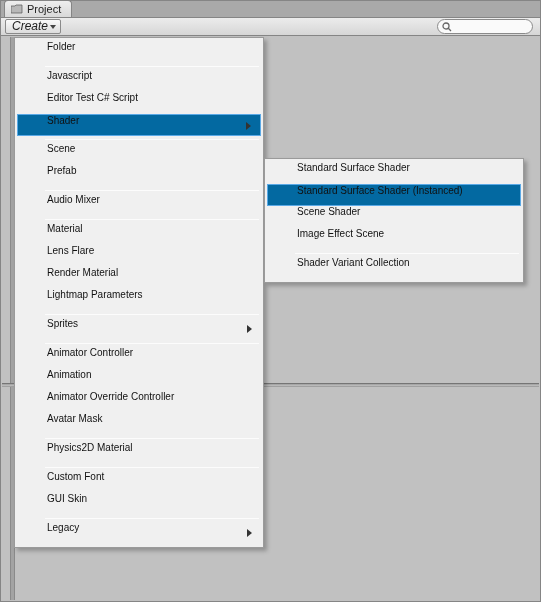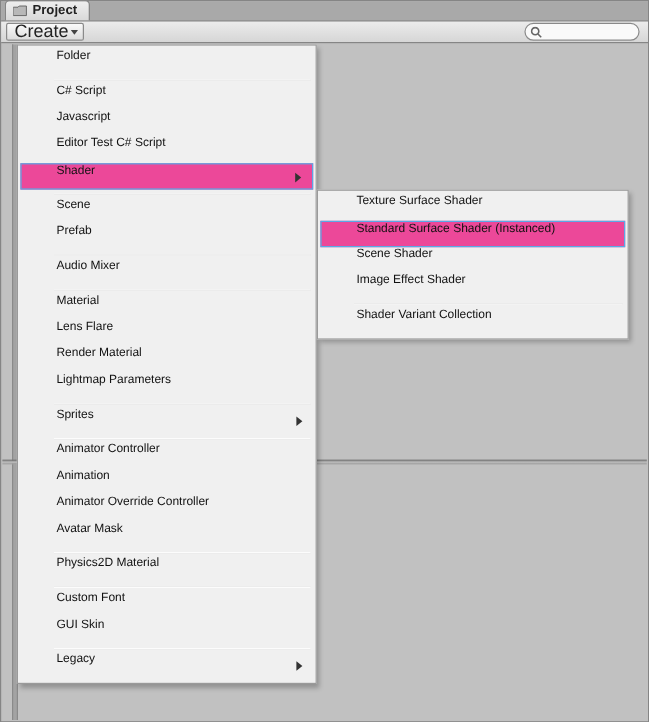--- a/index.html
+++ b/index.html
@@ -17,21 +17,20 @@
     inset: 0;
     border: 1px solid #858585;
     background: #c1c1c1;
   }
   .tab-row {
     height: 17px;
     background: #a9a9a9;
     border-bottom: 1px solid #858585;
     display: flex;
     align-items: flex-end;
-    font-weight: bold;
   }
   .tab {
     height: 17px;
     padding: 0 10px 0 6px;
     background: linear-gradient(#eeeeee,#d9d9d9);
     border: 1px solid #858585;
     border-bottom: none;
     border-top-left-radius: 4px;
     border-top-right-radius: 4px;
     display: flex;
@@ -53,25 +52,26 @@
     align-items: center;
     padding: 0 4px;
     gap: 4px;
   }
   .create-btn {
     height: 15px;
     padding: 0 12px 0 6px;
     background: linear-gradient(#fafafa,#dcdcdc);
     border: 1px solid #8a8a8a;
     border-radius: 2px;
-    font-size: 15px;
-    display: flex;
-    align-items: center;
+    font-size: 12px;
+    display: flex;
+    align-items: flex-end;
     position: relative;
     color: #222;
+    font-style: italic;
   }
   .create-btn::after {
     content: "";
     position: absolute;
     right: 4px; top: 5px;
     border-left: 3px solid transparent;
     border-right: 3px solid transparent;
     border-top: 4px solid #444;
   }
   .spacer { flex: 1; }
@@ -128,21 +128,21 @@
   }
   .mi.has-sub::after {
     content: "";
     position: absolute;
     right: 9px; top: 7px;
     border-top: 4px solid transparent;
     border-bottom: 4px solid transparent;
     border-left: 5px solid #333;
   }
   .mi.hl {
-    background: #ec4899;
+    background: #0369a1;
     border: 1px solid #5aa9e6;
     height: 22px;
     padding: 0 25px 0 29px;
   }
   .sep {
     height: 1px;
     margin: 3px 2px 3px 28px;
     background: #c9c9c9;
     border-bottom: 1px solid #fcfcfc;
   }
@@ -179,23 +179,20 @@
     <div class="vgutter"></div>
     <div class="hsplit"></div>
   </div>
 
   <div class="menu menu-main">
     <div class="mi">
         <span>Folder</span>
       </div>
     <div class="sep"></div>
     <div class="mi">
-        <span>C# Script</span>
-      </div>
-    <div class="mi">
         <span>Javascript</span>
       </div>
     <div class="mi">
         <span>Editor Test C# Script</span>
       </div>
     <div class="mi hl has-sub">
         <span>Shader</span>
       </div>
     <div class="sep"></div>
     <div class="mi">
@@ -250,29 +247,29 @@
         <span>GUI Skin</span>
       </div>
     <div class="sep"></div>
     <div class="mi has-sub">
         <span>Legacy</span>
       </div>
   </div>
 
   <div class="menu menu-sub">
     <div class="mi">
-        <span>Texture Surface Shader</span>
+        <span>Standard Surface Shader</span>
       </div>
     <div class="mi hl">
         <span>Standard Surface Shader (Instanced)</span>
       </div>
     <div class="mi">
         <span>Scene Shader</span>
       </div>
     <div class="mi">
-        <span>Image Effect Shader</span>
+        <span>Image Effect Scene</span>
       </div>
     <div class="sep"></div>
     <div class="mi">
         <span>Shader Variant Collection</span>
       </div>
   </div>
 </div>
 
 </body></html>

